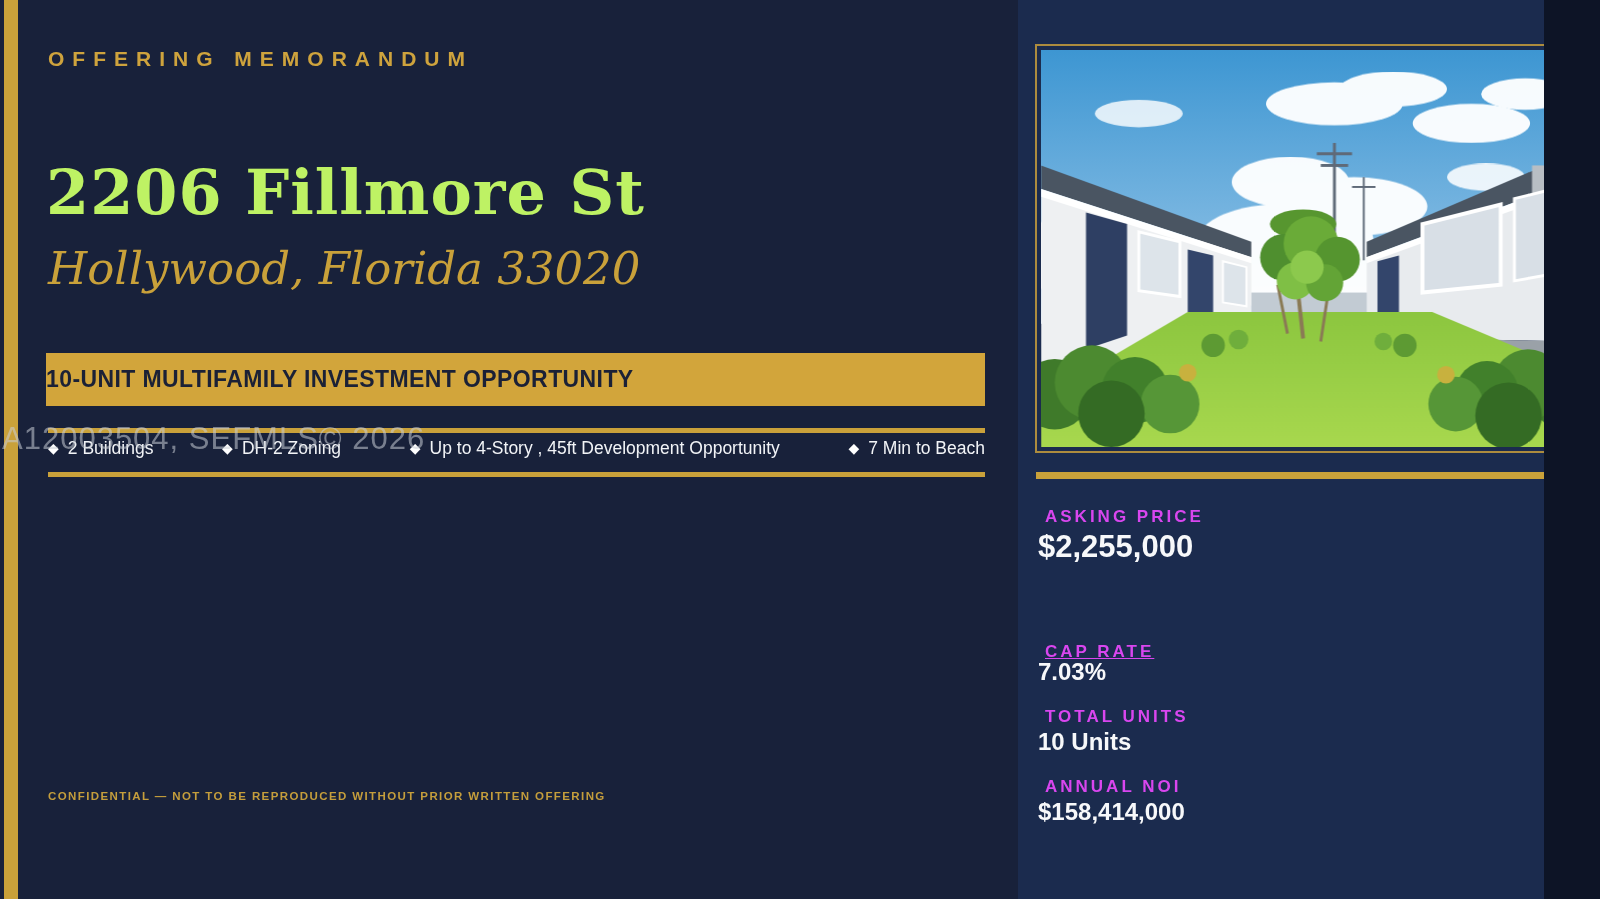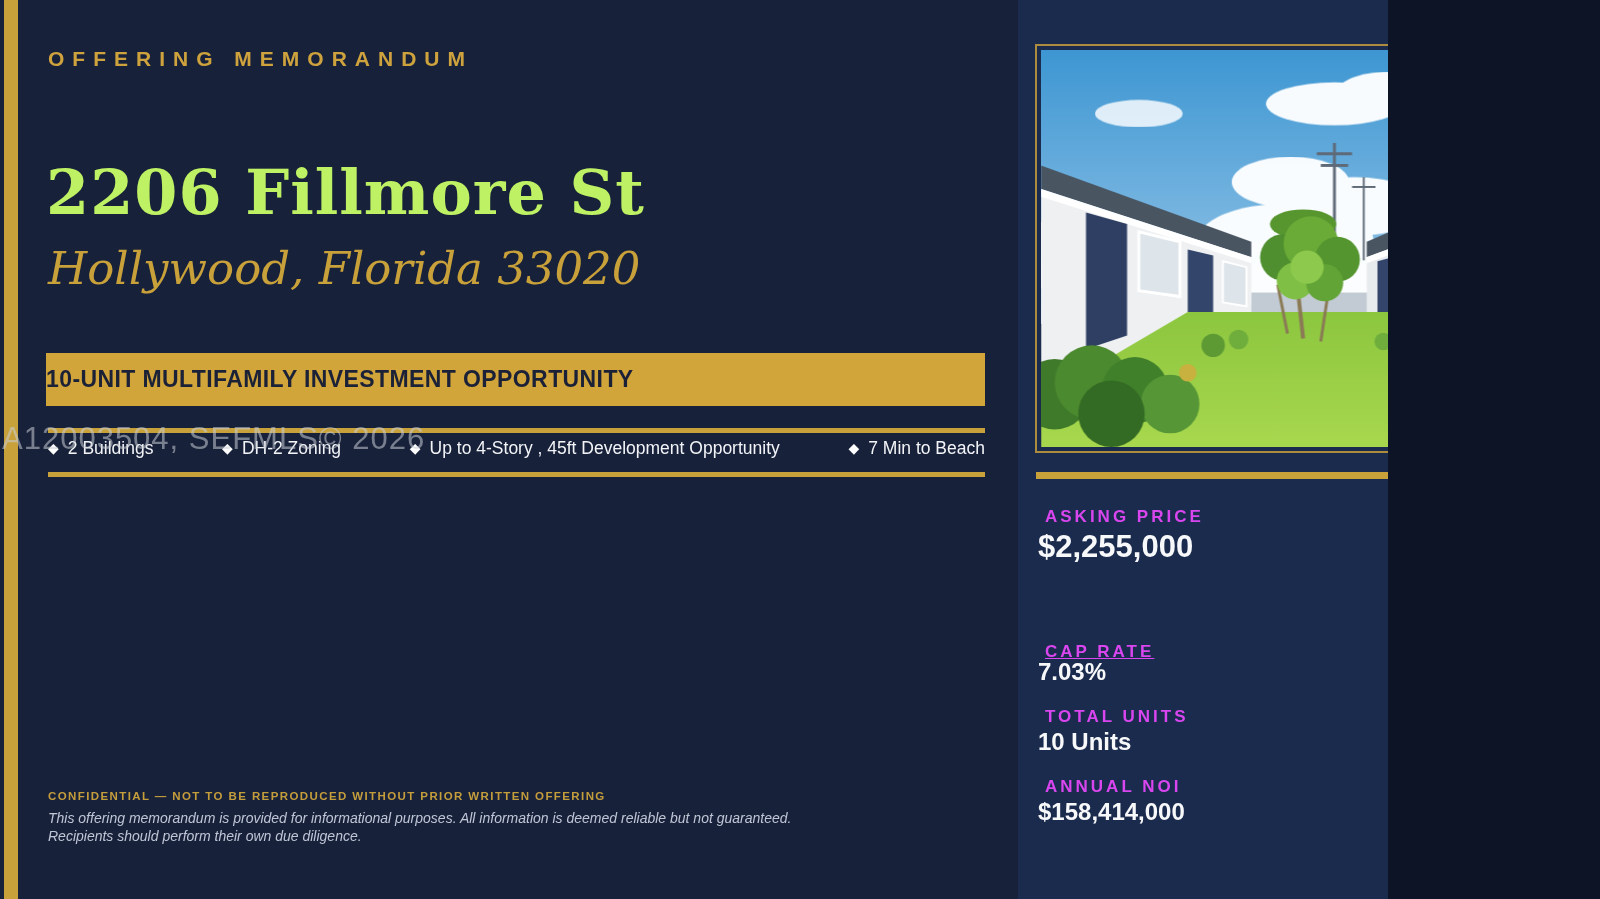--- a/index.html
+++ b/index.html
@@ -1,19 +1,19 @@
 <!DOCTYPE html>
 <html><head>
 <meta charset="utf-8">
 <style>
   * { margin:0; padding:0; box-sizing:border-box; }
   html,body { background:#0d1426; }
   body { font-family:"Liberation Sans", sans-serif; }
   .page {
-    position:relative; width:1388px; height:899px;
+    position:relative; width:1544px; height:899px;
     background:#18213a; overflow:hidden;
   }
   
   .gold-strip { position:absolute; left:4px; top:0; width:14px; height:899px; background:#c9a13a; }
 
   
   .eyebrow {
     position:absolute; left:48px; top:47px;
     color:#cea33d; font-size:21px; font-weight:700; letter-spacing:8px;
   }
@@ -114,24 +114,20 @@
     <div class="bullet">
       <span class="diamond">◆</span>
       <span>7 Min to Beach</span>
     </div>
   </div>
   <div class="rule rule-bottom"></div>
 
   <div class="watermark">A12003504, SEFMLS© 2026</div>
 
   <div class="confidential">CONFIDENTIAL — NOT TO BE REPRODUCED WITHOUT PRIOR WRITTEN OFFERING</div>
-  <div class="disclaimer">
-    <div>This offering memorandum is provided for informational purposes. All information is deemed reliable but not guaranteed.</div>
-    <div>Recipients should perform their own due diligence.</div>
-  </div>
 
   <div class="right-panel"></div>
 
   <div class="photo-frame">
     <svg viewBox="0 0 548 406" preserveAspectRatio="none" aria-hidden="true">
       <defs>
         <linearGradient id="sky" x1="0" y1="0" x2="0" y2="1">
           <stop offset="0" stop-color="#3d96d2"></stop>
           <stop offset="0.7" stop-color="#7fb9e2"></stop>
           <stop offset="1" stop-color="#cfe3f0"></stop>

